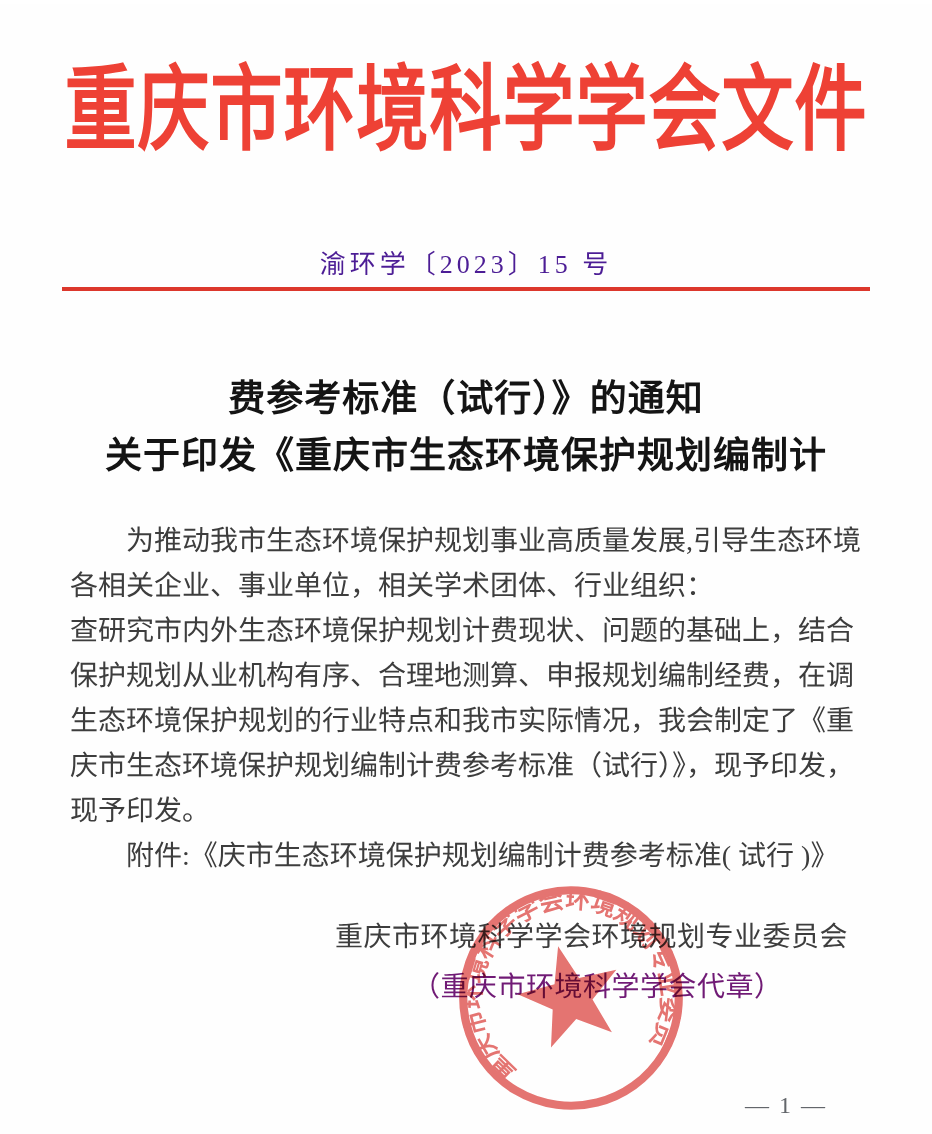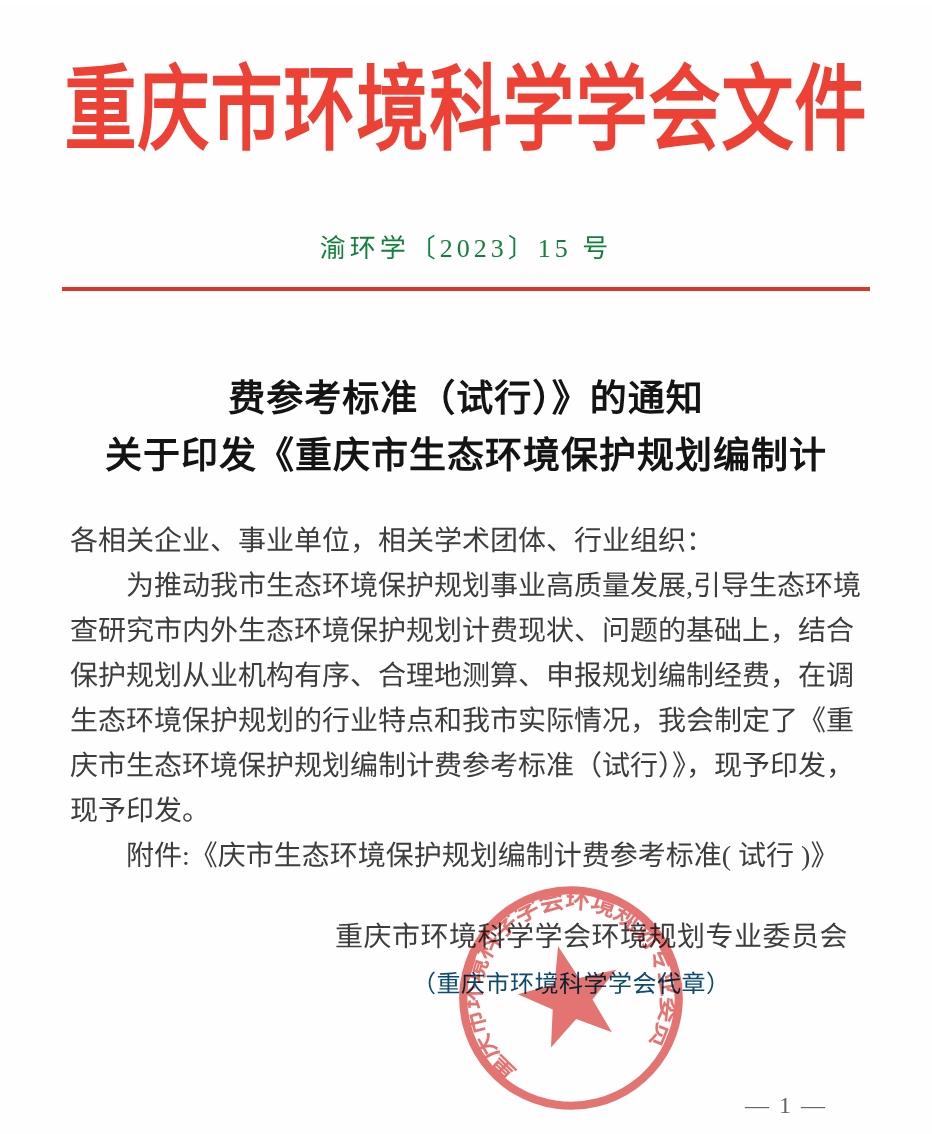--- a/index.html
+++ b/index.html
@@ -18,24 +18,24 @@
     font-size:72px;line-height:110px;
     font-weight:900;
     color:#ee4135;
     letter-spacing:1px;
     transform:scaleY(1.3);
     transform-origin:50% 50%;
     white-space:nowrap;
   }
   
   .doc-number{
-    position:absolute;top:228px;left:0;width:100%;
+    position:absolute;top:244px;left:0;width:100%;
     text-align:center;
     font-size:26px;line-height:34px;
-    color:#15803d;
+    color:#4c1d95;
     letter-spacing:4px;
   }
   
   .red-rule{
     position:absolute;top:283px;left:62px;
     width:808px;height:4px;
     background:#dc372c;
   }
   
   .notice-title{
@@ -54,21 +54,21 @@
   }
   .body-line{white-space:nowrap;}
   .body-line.indent{padding-left:56px;}
   
   .sig-line1{
     position:absolute;top:910px;left:335px;
     font-size:28px;color:#3d3d3d;white-space:nowrap;letter-spacing:0.5px;
   }
   .sig-line2{
     position:absolute;top:960px;left:412px;
-    font-size:24px;color:#0c4a6e;white-space:nowrap;letter-spacing:0.5px;
+    font-size:28px;color:#701a75;white-space:nowrap;letter-spacing:0.5px;
   }
   .sig-date{
     position:absolute;top:1010px;left:463px;
     font-size:28px;color:#3d3d3d;white-space:nowrap;letter-spacing:1px;
   }
   
   .seal{
     position:absolute;top:876px;left:453px;
     width:236px;height:236px;
     transform:rotate(-14deg);
@@ -93,22 +93,22 @@
   <div class="doc-number">渝环学〔2023〕15 号</div>
 
   <div class="red-rule"></div>
 
   <div class="notice-title">
     <div>费参考标准（试行）》的通知</div>
     <div>关于印发《重庆市生态环境保护规划编制计</div>
   </div>
 
   <div class="body-text">
+    <div class="body-line indent">为推动我市生态环境保护规划事业高质量发展,引导生态环境</div>
     <div class="body-line">各相关企业、事业单位，相关学术团体、行业组织：</div>
-    <div class="body-line indent">为推动我市生态环境保护规划事业高质量发展,引导生态环境</div>
     <div class="body-line">查研究市内外生态环境保护规划计费现状、问题的基础上，结合</div>
     <div class="body-line">保护规划从业机构有序、合理地测算、申报规划编制经费，在调</div>
     <div class="body-line">生态环境保护规划的行业特点和我市实际情况，我会制定了《重</div>
     <div class="body-line">庆市生态环境保护规划编制计费参考标准（试行）》，现予印发，</div>
     <div class="body-line">现予印发。</div>
     <div class="body-line indent">附件:《庆市生态环境保护规划编制计费参考标准( 试行 )》</div>
   </div>
 
   <div class="sig-line1">重庆市环境科学学会环境规划专业委员会</div>
 

